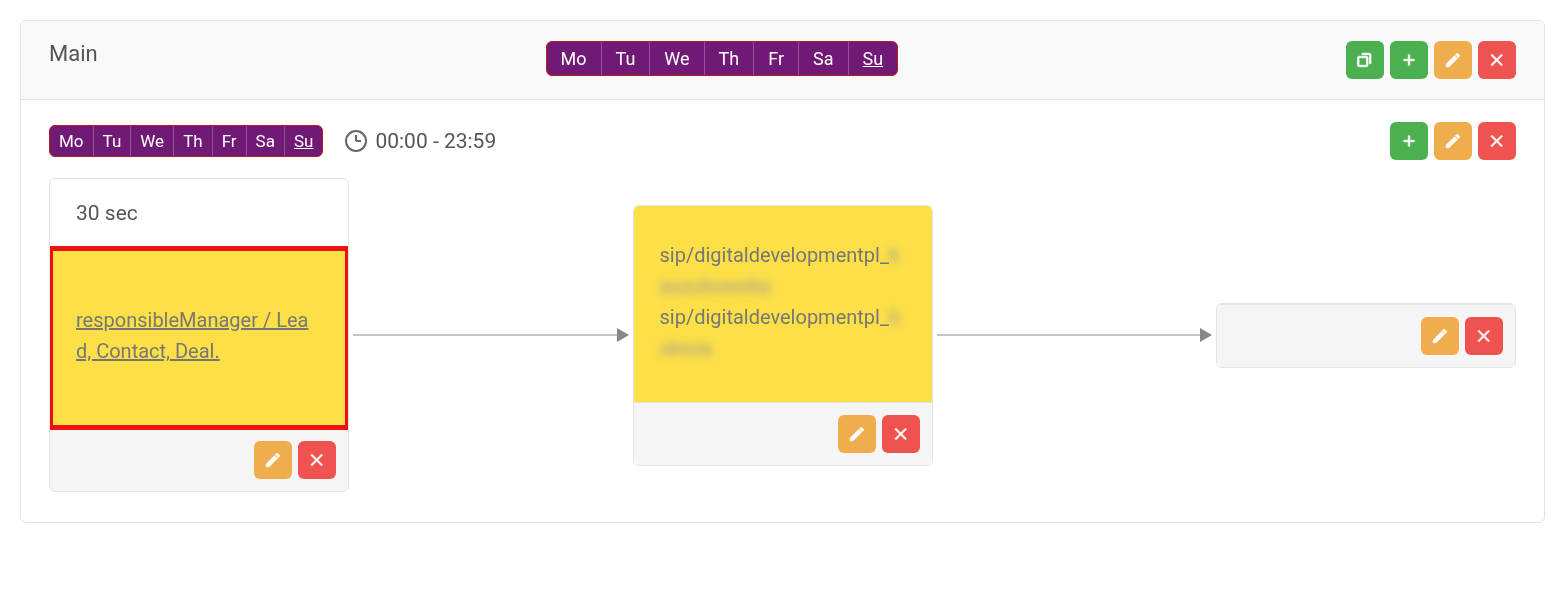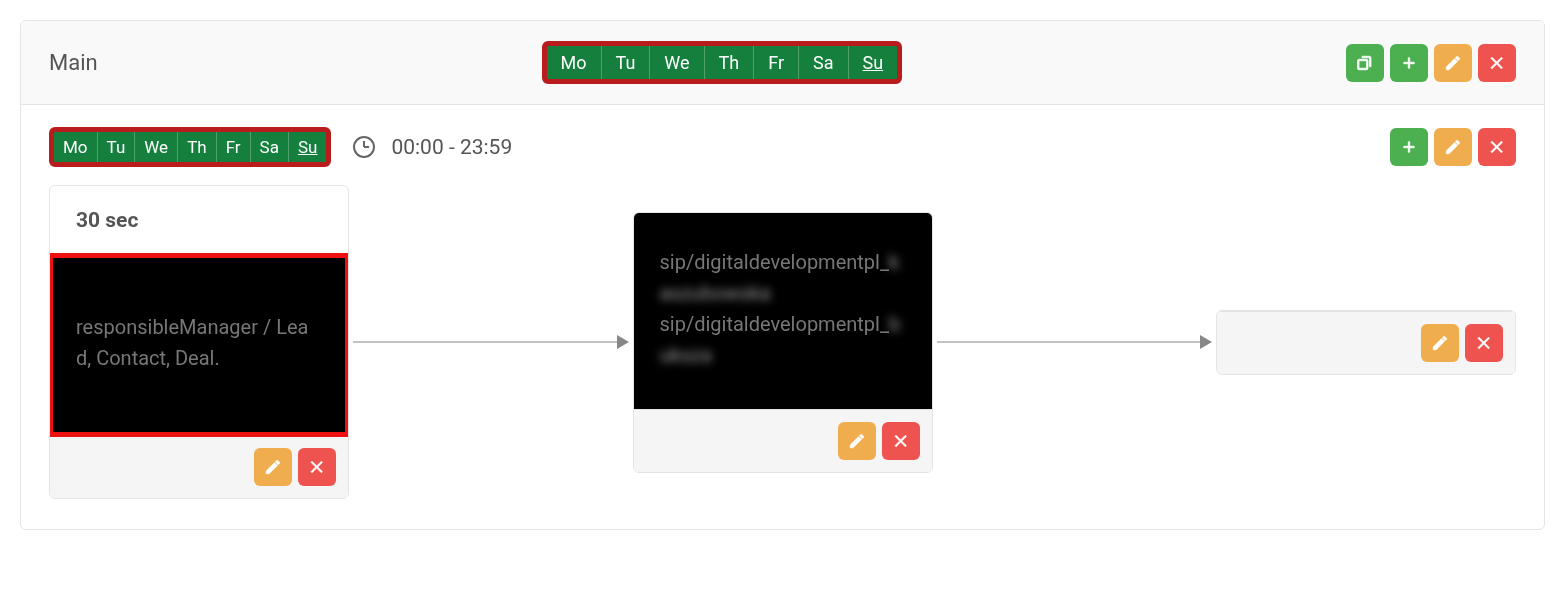--- a/index.html
+++ b/index.html
@@ -11,45 +11,45 @@
     color: #444;
     width: 1565px;
   }
   .panel {
     border: 1px solid #e4e4e4;
     border-radius: 6px;
     overflow: hidden;
   }
   .panel-header {
     display: flex;
-    align-items: center;
+    align-items: flex-start;
     padding: 20px 28px;
     background: #f9f9f9;
     border-bottom: 1px solid #e4e4e4;
   }
   .panel-title {
     font-size: 22px;
     color: #555;
   }
   .header-center {
     flex: 1;
     display: flex;
     justify-content: center;
   }
   .header-actions,
   .row-actions {
     display: flex;
     gap: 6px;
   }
   .days-group {
     display: inline-flex;
-    background: #15803d;
+    background: #701a75;
     border-radius: 6px;
     overflow: hidden;
-    border: 5px solid #b91c1c;
+    border: 1px solid #b91c1c;
   }
   .days-group .day {
     color: #fff;
     padding: 6px 14px;
     font-size: 18px;
     border-right: 1px solid rgba(255,255,255,0.25);
     cursor: pointer;
   }
   .days-group .day:last-child { border-right: none; text-decoration: underline; }
   .days-group.small .day {
@@ -75,21 +75,21 @@
   .schedule-row {
     display: flex;
     align-items: center;
     gap: 22px;
     margin-bottom: 18px;
   }
   .schedule-row .row-actions { margin-left: auto; }
   .clock-wrap {
     display: flex;
     align-items: center;
-    gap: 16px;
+    gap: 8px;
     color: #555;
     font-size: 21px;
   }
   .clock-icon {
     width: 22px; height: 22px;
     border: 2px solid #666;
     border-radius: 50%;
     position: relative;
   }
   .clock-icon::before {
@@ -119,39 +119,39 @@
     border-radius: 6px;
     overflow: hidden;
     display: flex;
     flex-direction: column;
   }
   .step-header {
     padding: 22px 26px;
     font-size: 21px;
     color: #555;
     border-bottom: 1px solid #e4e4e4;
-    font-weight: bold;
   }
   .step-body {
-    background: #000000;
+    background: #fde047;
     padding: 34px 26px 38px;
     flex: 1;
     font-size: 20px;
     color: #777;
     line-height: 1.55;
     word-break: break-all;
     min-height: 180px;
     display: flex;
     flex-direction: column;
     justify-content: center;
     position: relative;
   }
   .step-body.highlight {
     outline: 5px solid #e11;
     outline-offset: -3px;
+    text-decoration: underline;
   }
   .step-body .line {
     margin: 0;
   }
   .blur-tail { filter: blur(4px); color:#999; }
   .step-footer {
     background: #f5f5f5;
     border-top: 1px solid #e4e4e4;
     padding: 12px;
     display: flex;

